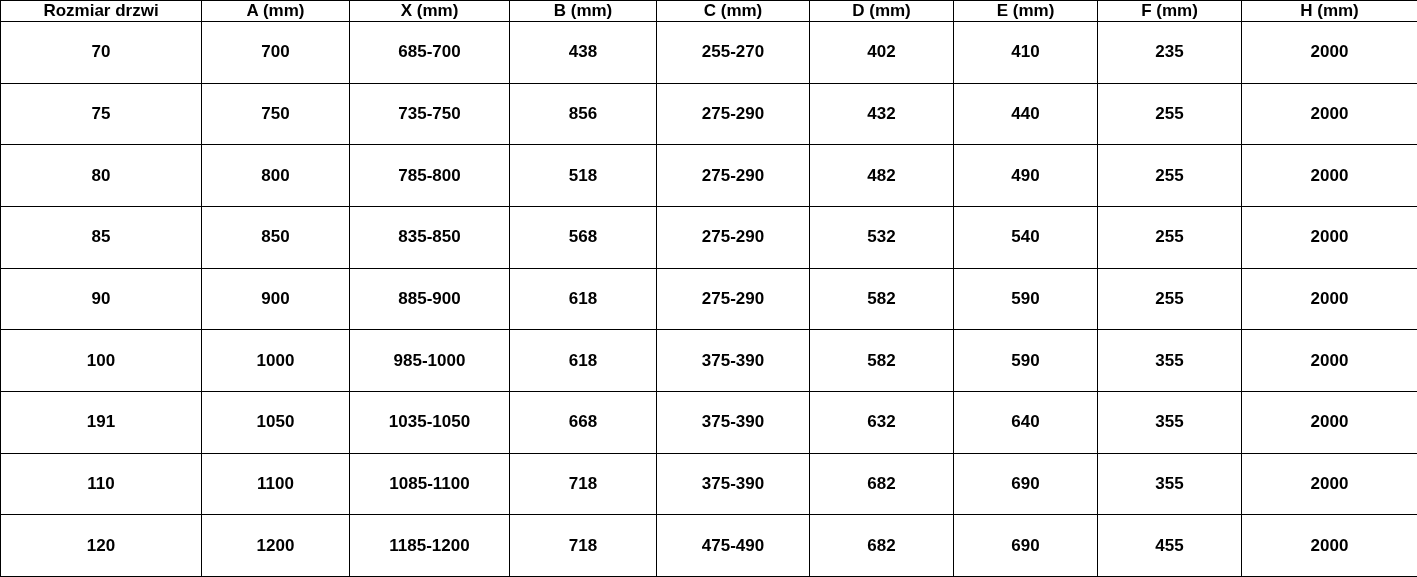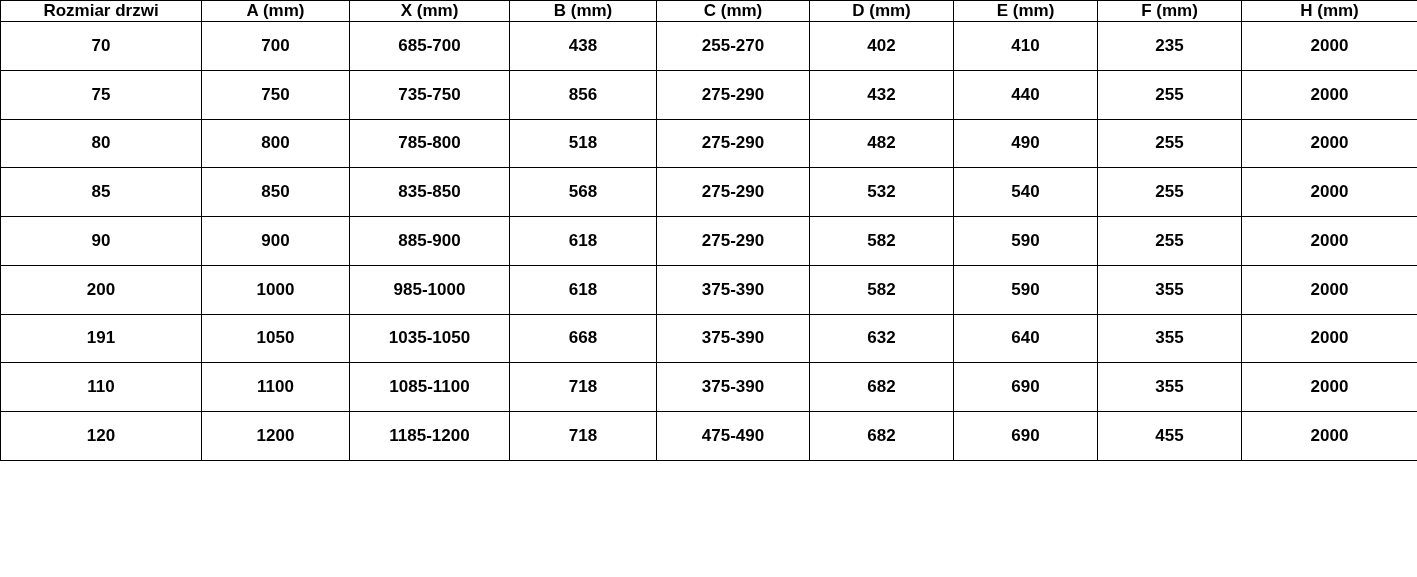--- a/index.html
+++ b/index.html
@@ -15,21 +15,21 @@
     width: 1417px;
     height: 577px;
     box-sizing: border-box;
     background: #ffffff;
     overflow: hidden;
   }
   table.dim-table {
     border-collapse: collapse;
     table-layout: fixed;
     width: 1417px;
-    height: 461px;
+    height: 577px;
   }
   table.dim-table th,
   table.dim-table td {
     border: 1px solid #000000;
     text-align: center;
     vertical-align: middle;
     font-size: 17px;
     padding: 0 4px;
     white-space: nowrap;
   }
@@ -130,21 +130,21 @@
         <td>900</td>
         <td>885-900</td>
         <td>618</td>
         <td>275-290</td>
         <td>582</td>
         <td>590</td>
         <td>255</td>
         <td>2000</td>
       </tr>
       <tr>
-        <td>200</td>
+        <td>100</td>
         <td>1000</td>
         <td>985-1000</td>
         <td>618</td>
         <td>375-390</td>
         <td>582</td>
         <td>590</td>
         <td>355</td>
         <td>2000</td>
       </tr>
       <tr>

